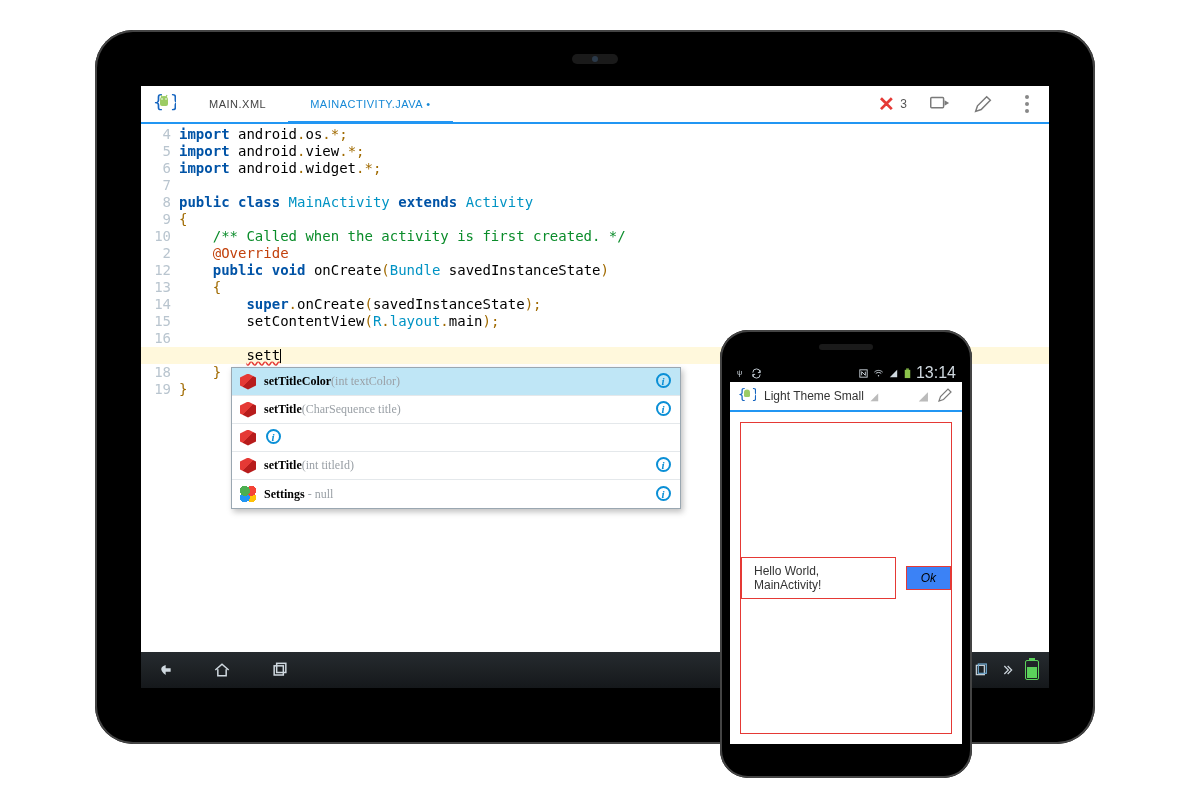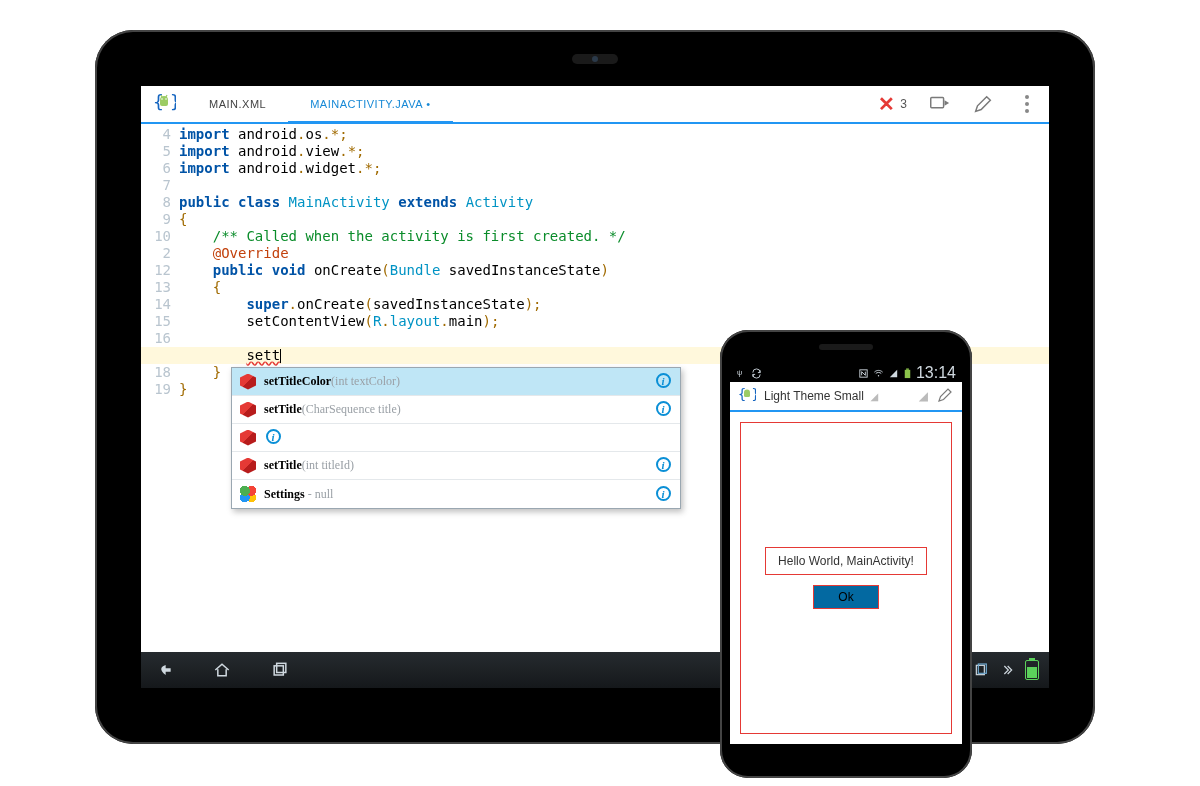--- a/index.html
+++ b/index.html
@@ -158,28 +158,28 @@
     height:30px; display:flex; align-items:center; gap:8px; padding:0 8px;
     border-bottom:2px solid #2196f3; font-size:12px; color:#333;
   }
   .phone-appbar .plogo { font-size:16px; }
   .phone-appbar .ptitle { flex:1; font-size:12px; }
   .phone-appbar .tri { color:#bbb; font-size:10px; margin-left:4px; }
   .phone-appbar .pedit svg{ width:18px;height:18px; }
 
   .phone-body { flex:1; padding:10px; display:flex; }
   .red-frame {
-    flex:1; border:1.5px solid #e53935; display:flex; flex-direction:column;
+    flex:1; border:1.5px solid #e53935; display:flex; flex-direction:row;
     align-items:center; justify-content:center; gap:10px; position:relative;
   }
   .hello-box {
     border:1.5px solid #e53935; padding:6px 12px; font-size:12px; color:#333;
   }
   .ok-btn {
-    border:1.5px solid #e53935; background:#0369a1; padding:4px 24px; font-size:12px; cursor:pointer;
+    border:1.5px solid #e53935; background:#3b82f6; padding:4px 14px; font-size:12px; cursor:pointer;font-style:italic;
   }
   .tri-caret { color:#bbb; font-size:12px; }
 </style>
 </head>
 <body>
 
 <div class="tablet-frame">
   <div class="tablet-camera"></div>
 
   <div class="tablet-screen">

